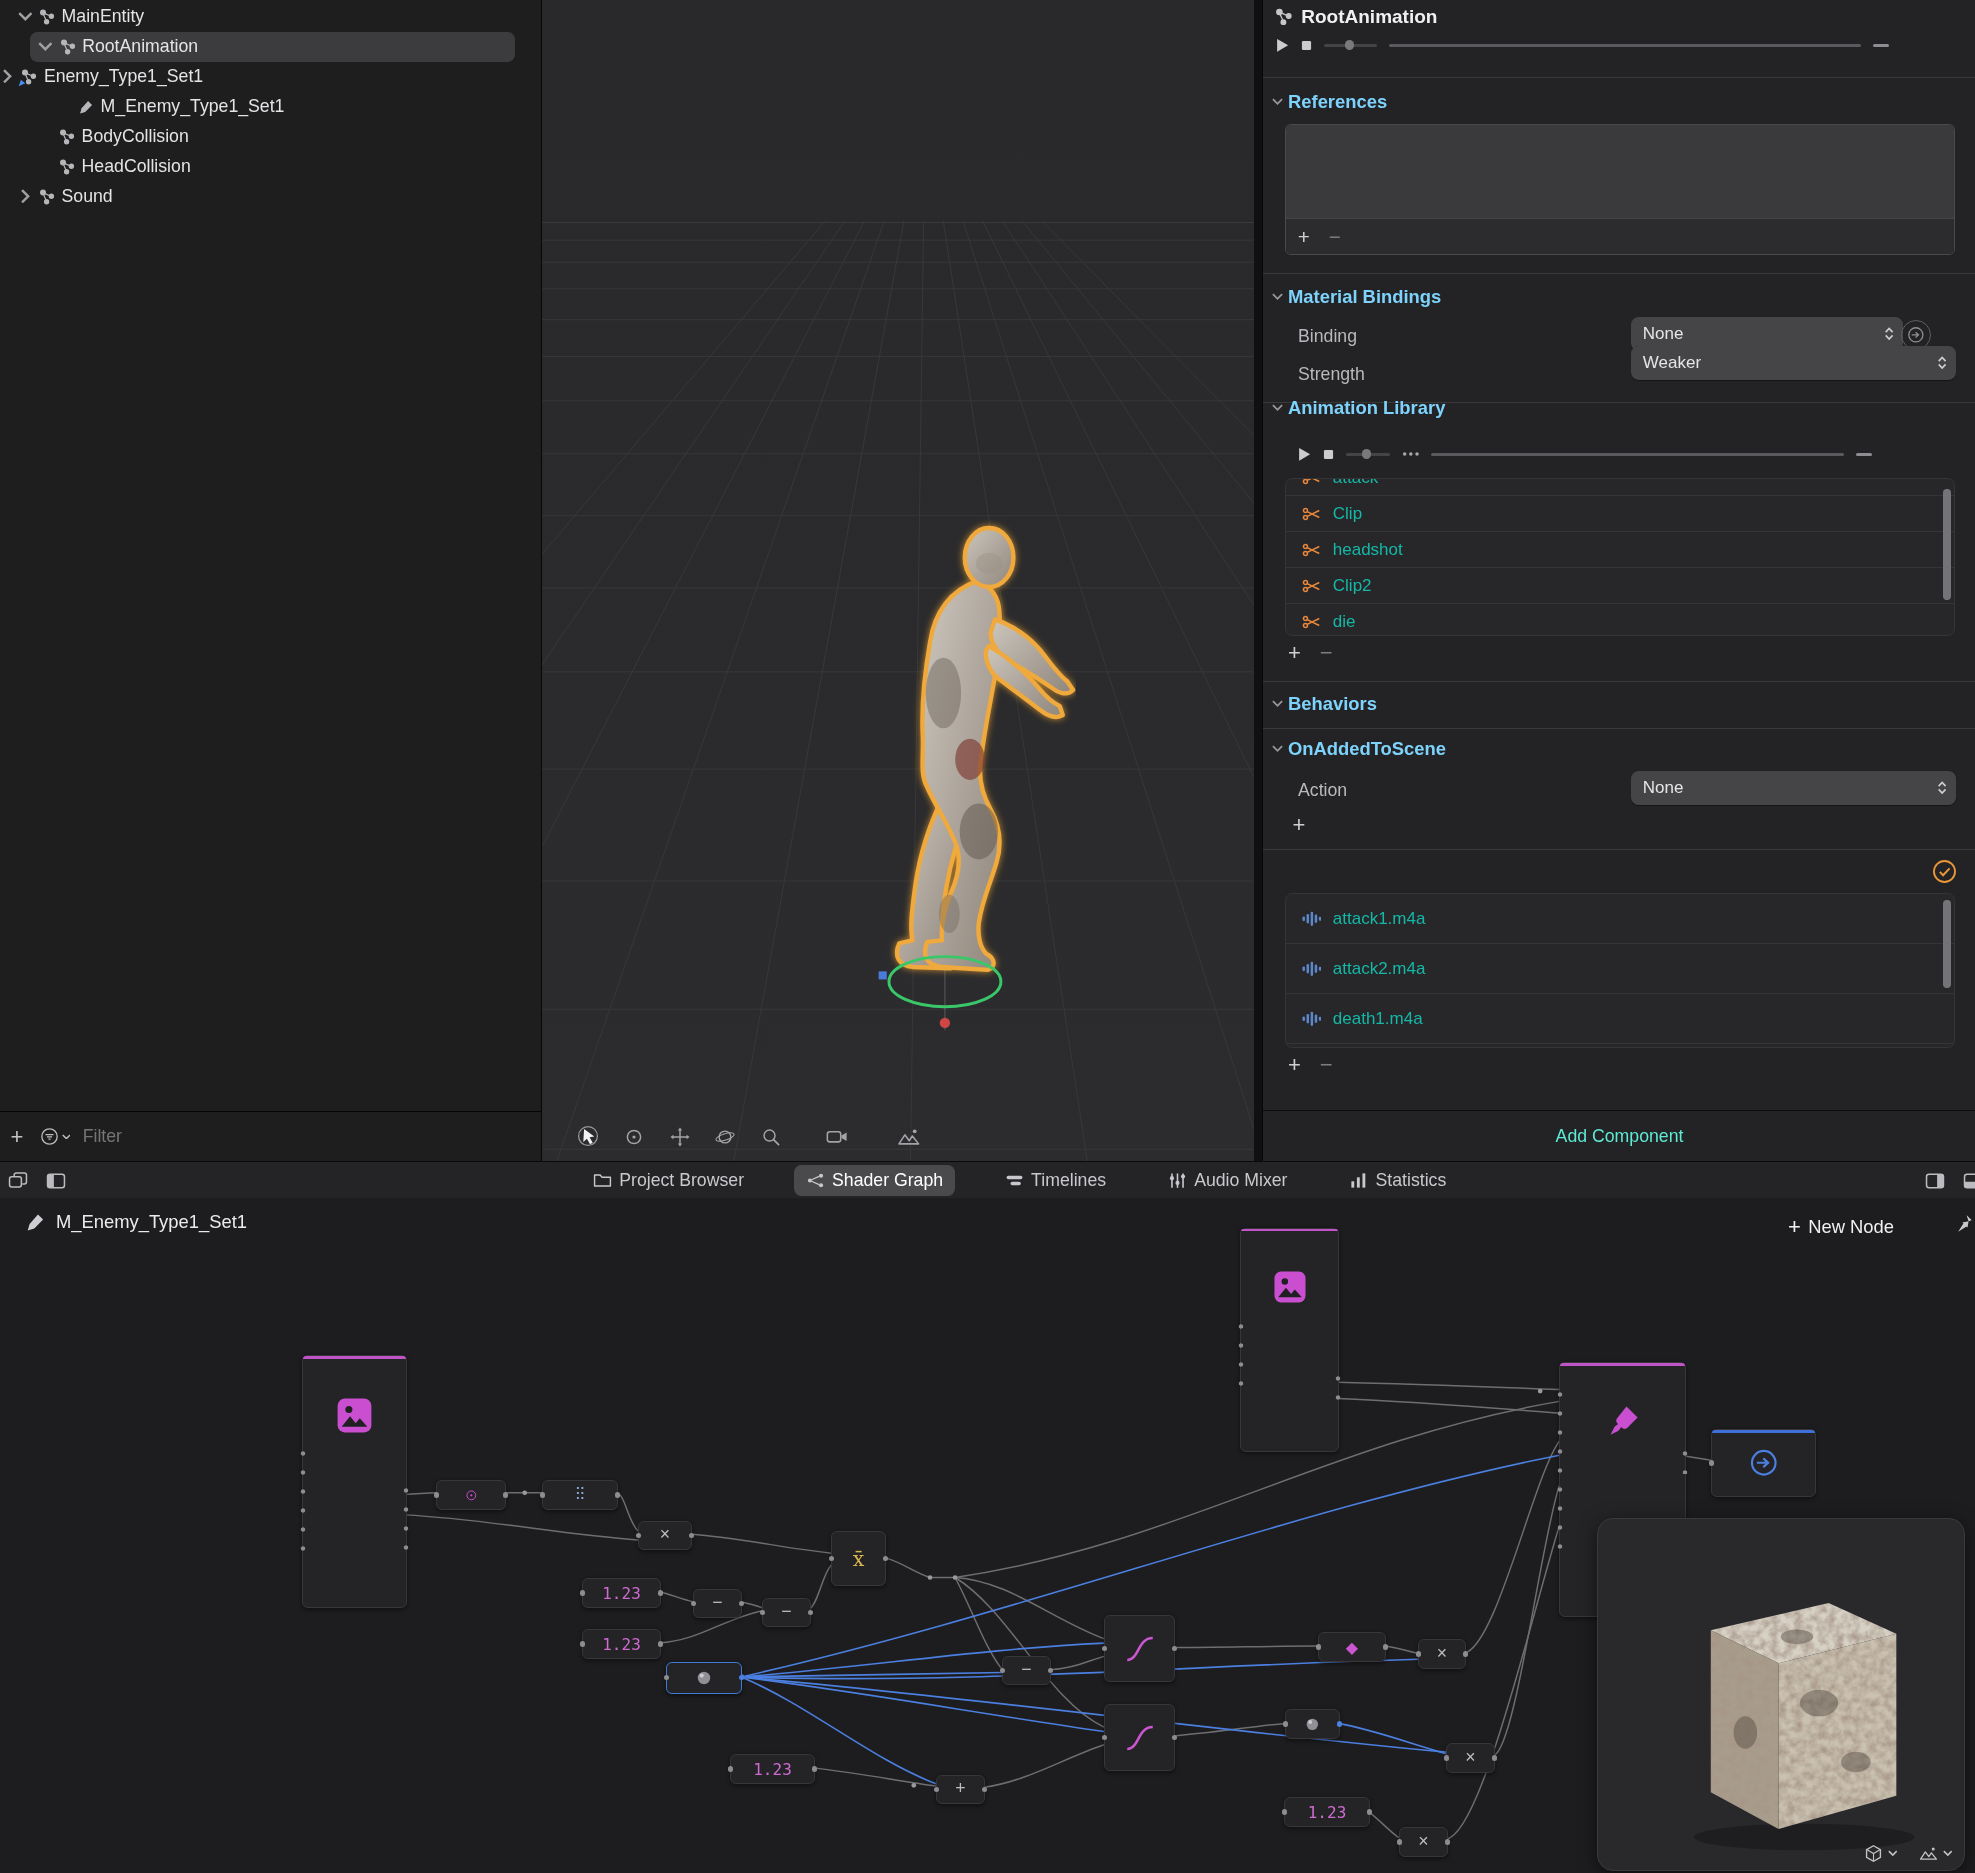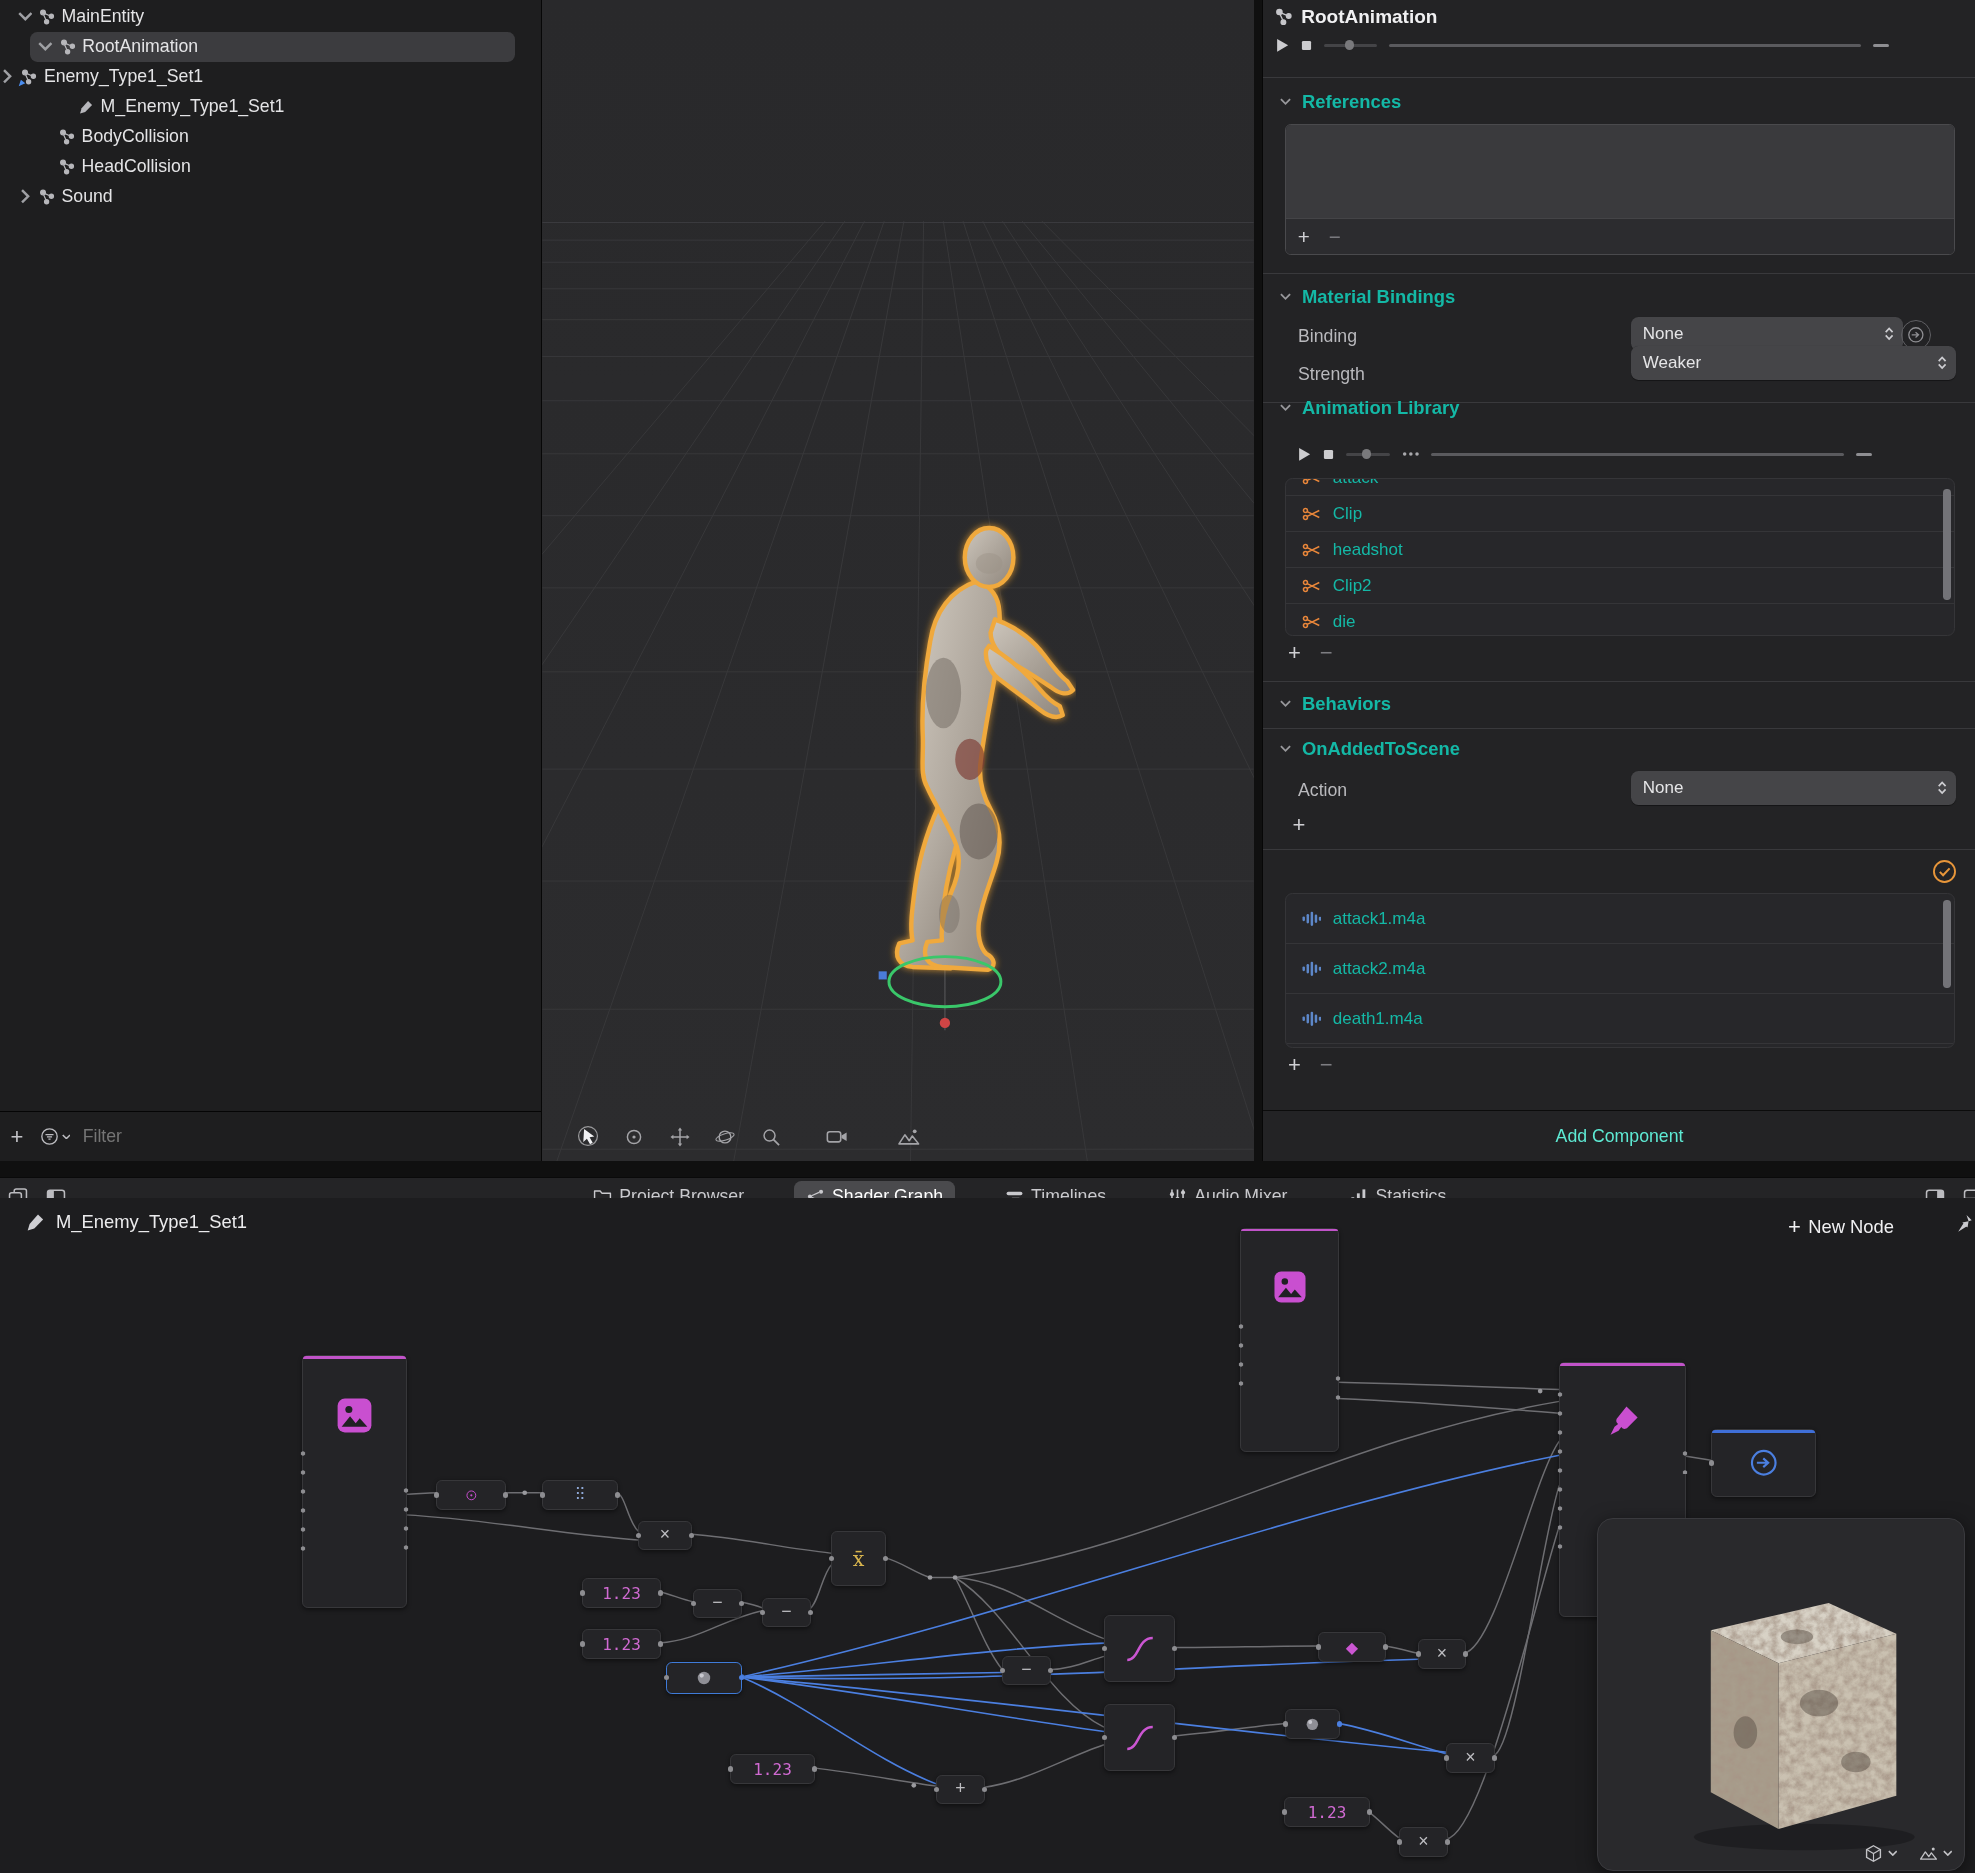--- a/index.html
+++ b/index.html
@@ -31,41 +31,41 @@
   
   .inspector{position:absolute;left:1262px;top:0;width:713px;height:1161px;background:#232325;border-left:1.5px solid #070707;overflow:hidden;}
   .insp-abs{position:absolute;left:0;right:0}
   .ihead{top:5.9px;display:flex;align-items:center;gap:8.8px;padding-left:11.8px;font-size:19px;font-weight:bold;color:#f0f0f2}
   .ihead .eicon{color:#c6c6ca}
   .transport{display:flex;align-items:center;gap:11.8px;padding-left:13.3px;color:#cccccf}
   .track{height:2.9px;background:#5a5a5e;border-radius:1.5px;position:relative}
   .knob{position:absolute;top:-3.7px;width:9.6px;height:9.6px;border-radius:50%;background:#b3b3b6}
   .enddash{width:16px;height:2.9px;background:#8e8e92;border-radius:1.5px}
   .divider{position:absolute;left:0;right:0;height:0.7px;background:#39393c}
-  .sechead{display:flex;align-items:center;gap:11px;padding-left:17px;font-size:18.4px;font-weight:bold;color:#14b8a6}
+  .sechead{display:flex;align-items:center;gap:5px;padding-left:9px;font-size:18.4px;font-weight:bold;color:#7dd3fc}
   .sechead .chev{color:#98989c}
   .flabel{font-size:17.7px;color:#b9b9bd}
   .dropdown{position:absolute;height:34px;background:#454548;border-radius:7.4px;display:flex;align-items:center;justify-content:space-between;padding:0 8.8px 0 11.8px;font-size:17px;color:#e5e5e7;box-shadow:0 0.7px 0.7px rgba(0,0,0,.4)}
   .stepper{color:#cdcdd1}
   .gotobtn{position:absolute;width:28px;height:28px;border-radius:50%;border:1.8px solid #5f5f63;color:#8f8f93;display:flex;align-items:center;justify-content:center;font-size:16px}
   .listbox{position:absolute;left:22px;right:20.6px;background:#27272a;border:0.7px solid #353538;border-radius:7.4px;overflow:hidden}
   .lrow{height:35px;display:flex;align-items:center;gap:11.8px;padding-left:16px;font-size:17px;color:#14b8a6;border-bottom:0.7px solid #353538}
   .lrow:last-child{border-bottom:none}
   .arow{height:49px}
   .pm{display:flex;align-items:center;gap:19px;padding-left:25px;font-size:22px}
   .pm .p{color:#cfcfd3}.pm .m{color:#7d7d81}
   .scrollthumb{position:absolute;right:3.7px;width:7.4px;border-radius:3.7px;background:#737378}
   .refbox{position:absolute;left:22px;right:20.6px;border:0.7px solid #4a4a4d;border-radius:5.9px;overflow:hidden}
   .refempty{height:93px;background:#3a3a3d}
   .reffoot{height:35px;background:#2c2c2f;border-top:0.7px solid #444447;display:flex;align-items:center;gap:19px;padding-left:11.8px;font-size:20.6px}
   .addcomp{position:absolute;left:0;right:0;bottom:0;height:50px;border-top:1.5px solid #0c0c0c;background:#232325;display:flex;align-items:center;justify-content:center;font-size:17.7px;color:#5eead4}
   .checkic{position:absolute;color:#e8963a}
 
   
-  .tabstrip{position:absolute;left:0;top:1161px;width:1975px;height:37px;background:#242426;border-top:1.5px solid #0a0a0a;border-bottom:1.5px solid #0a0a0a;margin-top:16px;}
+  .tabstrip{position:absolute;left:0;top:1161px;width:1975px;height:37px;background:#242426;border-top:1.5px solid #0a0a0a;border-bottom:1.5px solid #0a0a0a;}
   .tsleft{position:absolute;left:7.4px;top:0;height:100%;display:flex;align-items:center;gap:16px;color:#bcbcc0}
   .tsright{position:absolute;right:-8.8px;top:0;height:100%;display:flex;align-items:center;gap:16px;color:#bcbcc0}
   .tabs{position:absolute;left:581px;top:0;height:100%;display:flex;align-items:center;gap:38px;}
   .tab{display:flex;align-items:center;gap:7.4px;font-size:17.7px;color:#c9c9cd;padding:5.2px 11.8px;border-radius:7.4px}
   .tab.active{background:#4a4a4d;color:#ffffff}
   .tab .ic{color:#c9c9cd}
 
   
   .graph{position:absolute;left:0;top:1198px;width:1975px;height:675px;background:#1d1d1f;overflow:hidden;}
   .ghead{position:absolute;left:25px;top:13.3px;display:flex;align-items:center;gap:10.3px;font-size:18.4px;color:#ebebed}

